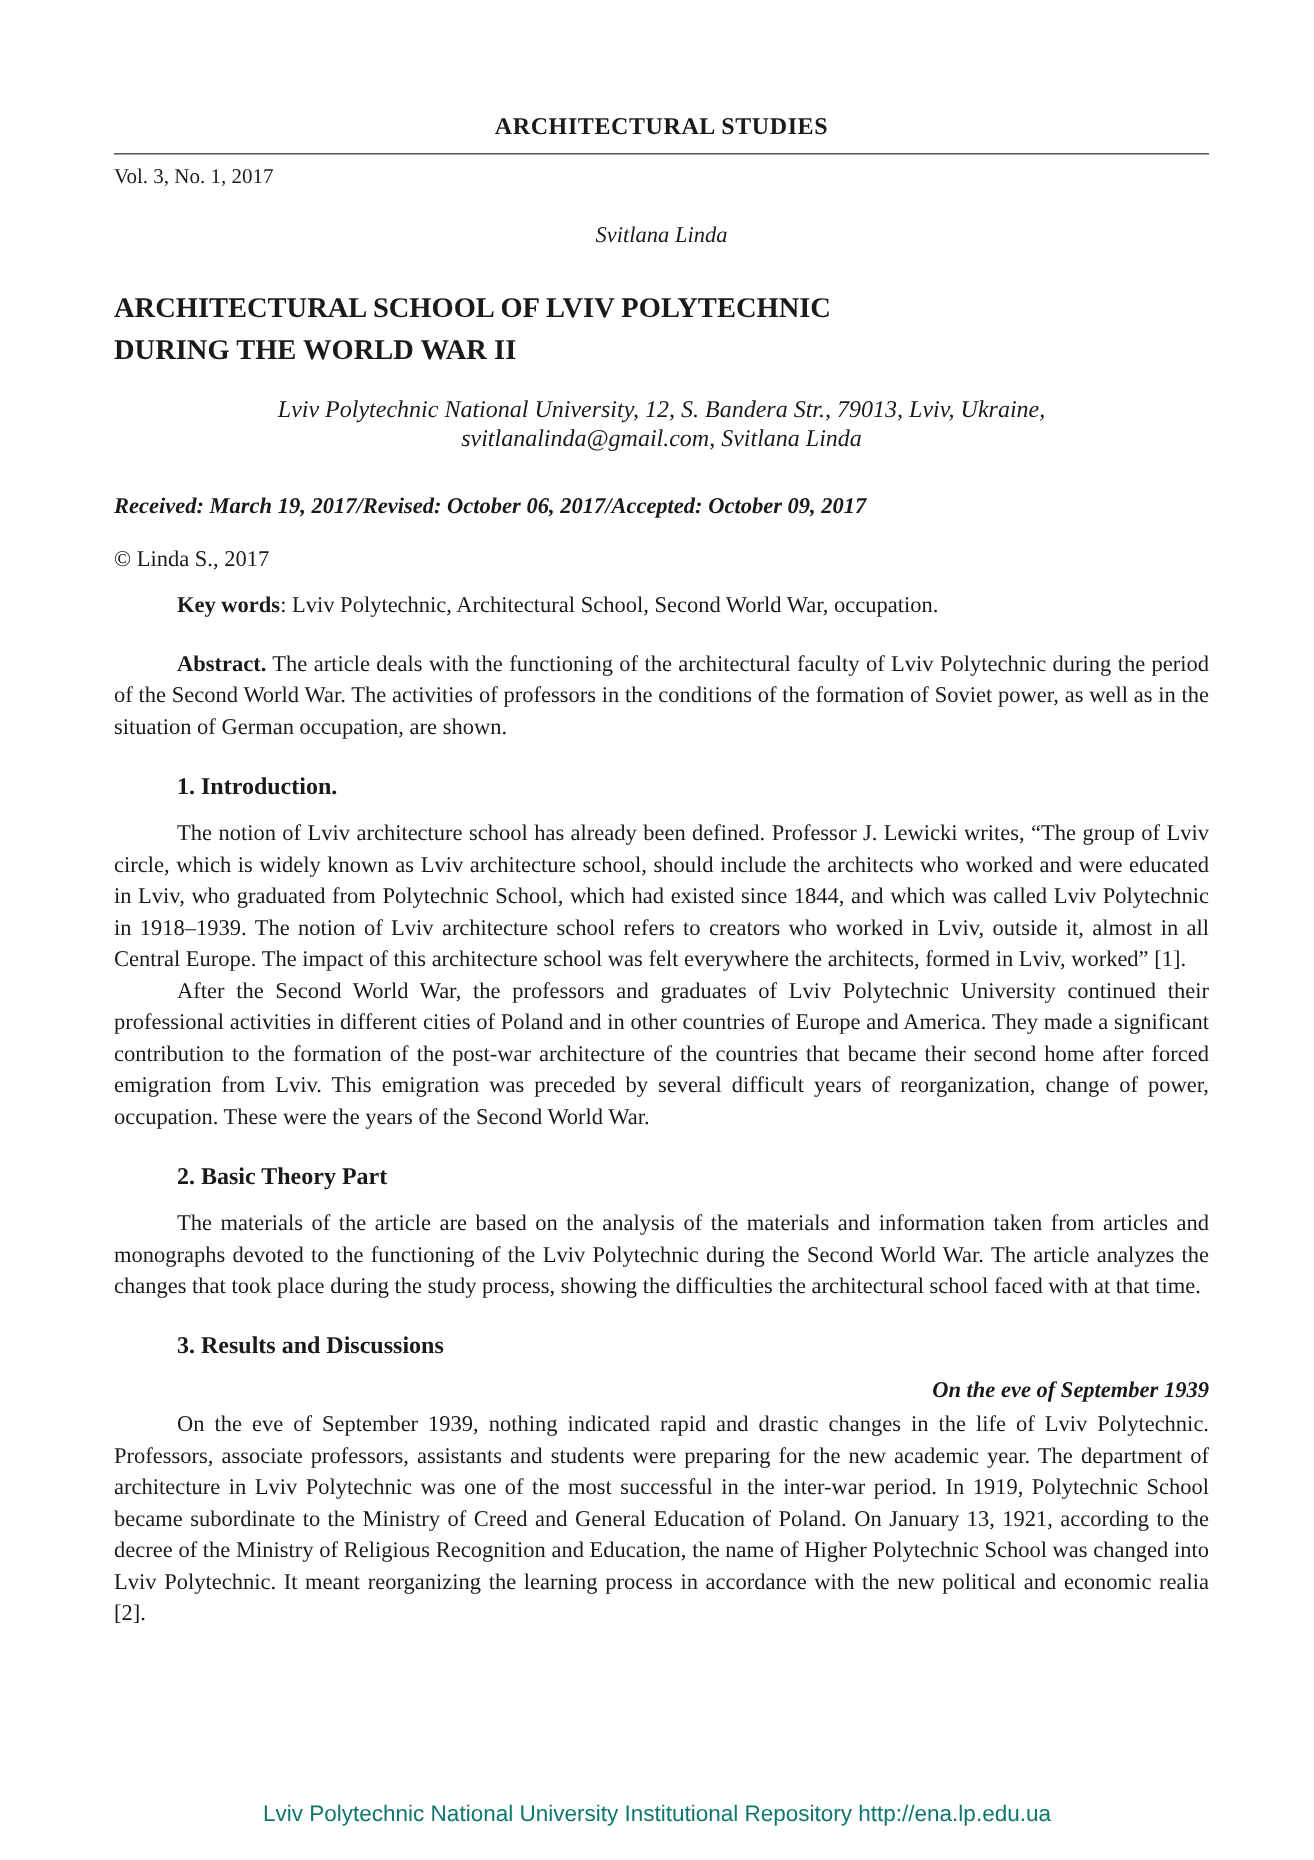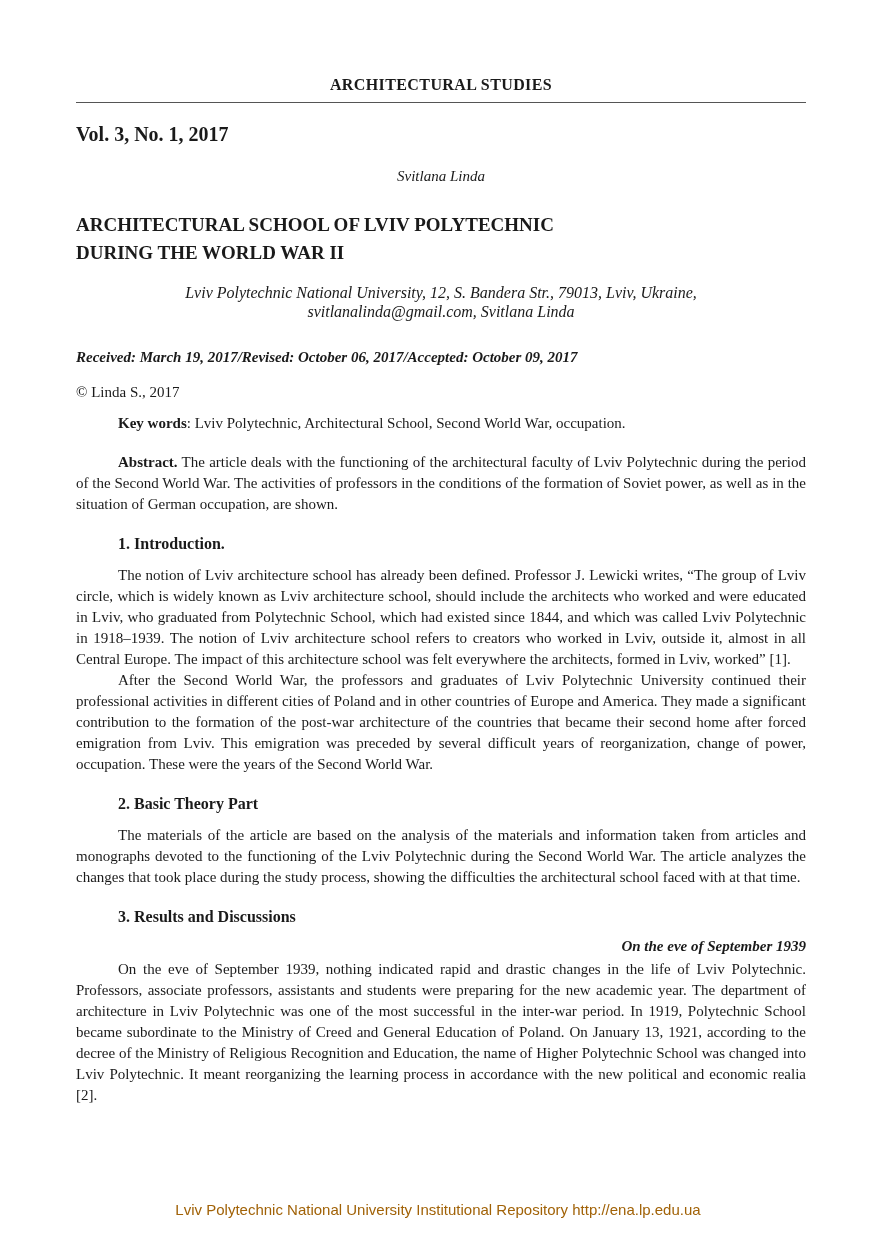--- a/index.html
+++ b/index.html
@@ -22,23 +22,23 @@
   .journal-head {
     text-align: center;
     font-weight: bold;
     font-size: 16px;
     letter-spacing: 0.4px;
     padding-bottom: 8px;
     border-bottom: 1px solid #555;
   }
 
   .vol {
-    font-weight: bold;
-    font-size: 20px;
-    margin-top: 20px;
+    font-weight: normal;
+    font-size: 14px;
+    margin-top: 8px;
   }
 
   .author {
     text-align: center;
     font-style: italic;
     font-size: 15px;
     margin-top: 22px;
   }
 
   .title {
@@ -97,21 +97,21 @@
   .b { font-weight: bold; }
 
   .footer {
     position: absolute;
     left: 0;
     right: 0;
     bottom: 22px;
     text-align: center;
     font-family: "Liberation Sans", sans-serif;
     font-size: 15px;
-    color: #a16207;
+    color: #0f766e;
   }
 </style>
 </head>
 <body>
 
 <div class="page">
   <div class="inner">
 
     <div class="journal-head">ARCHITECTURAL STUDIES</div>
 

